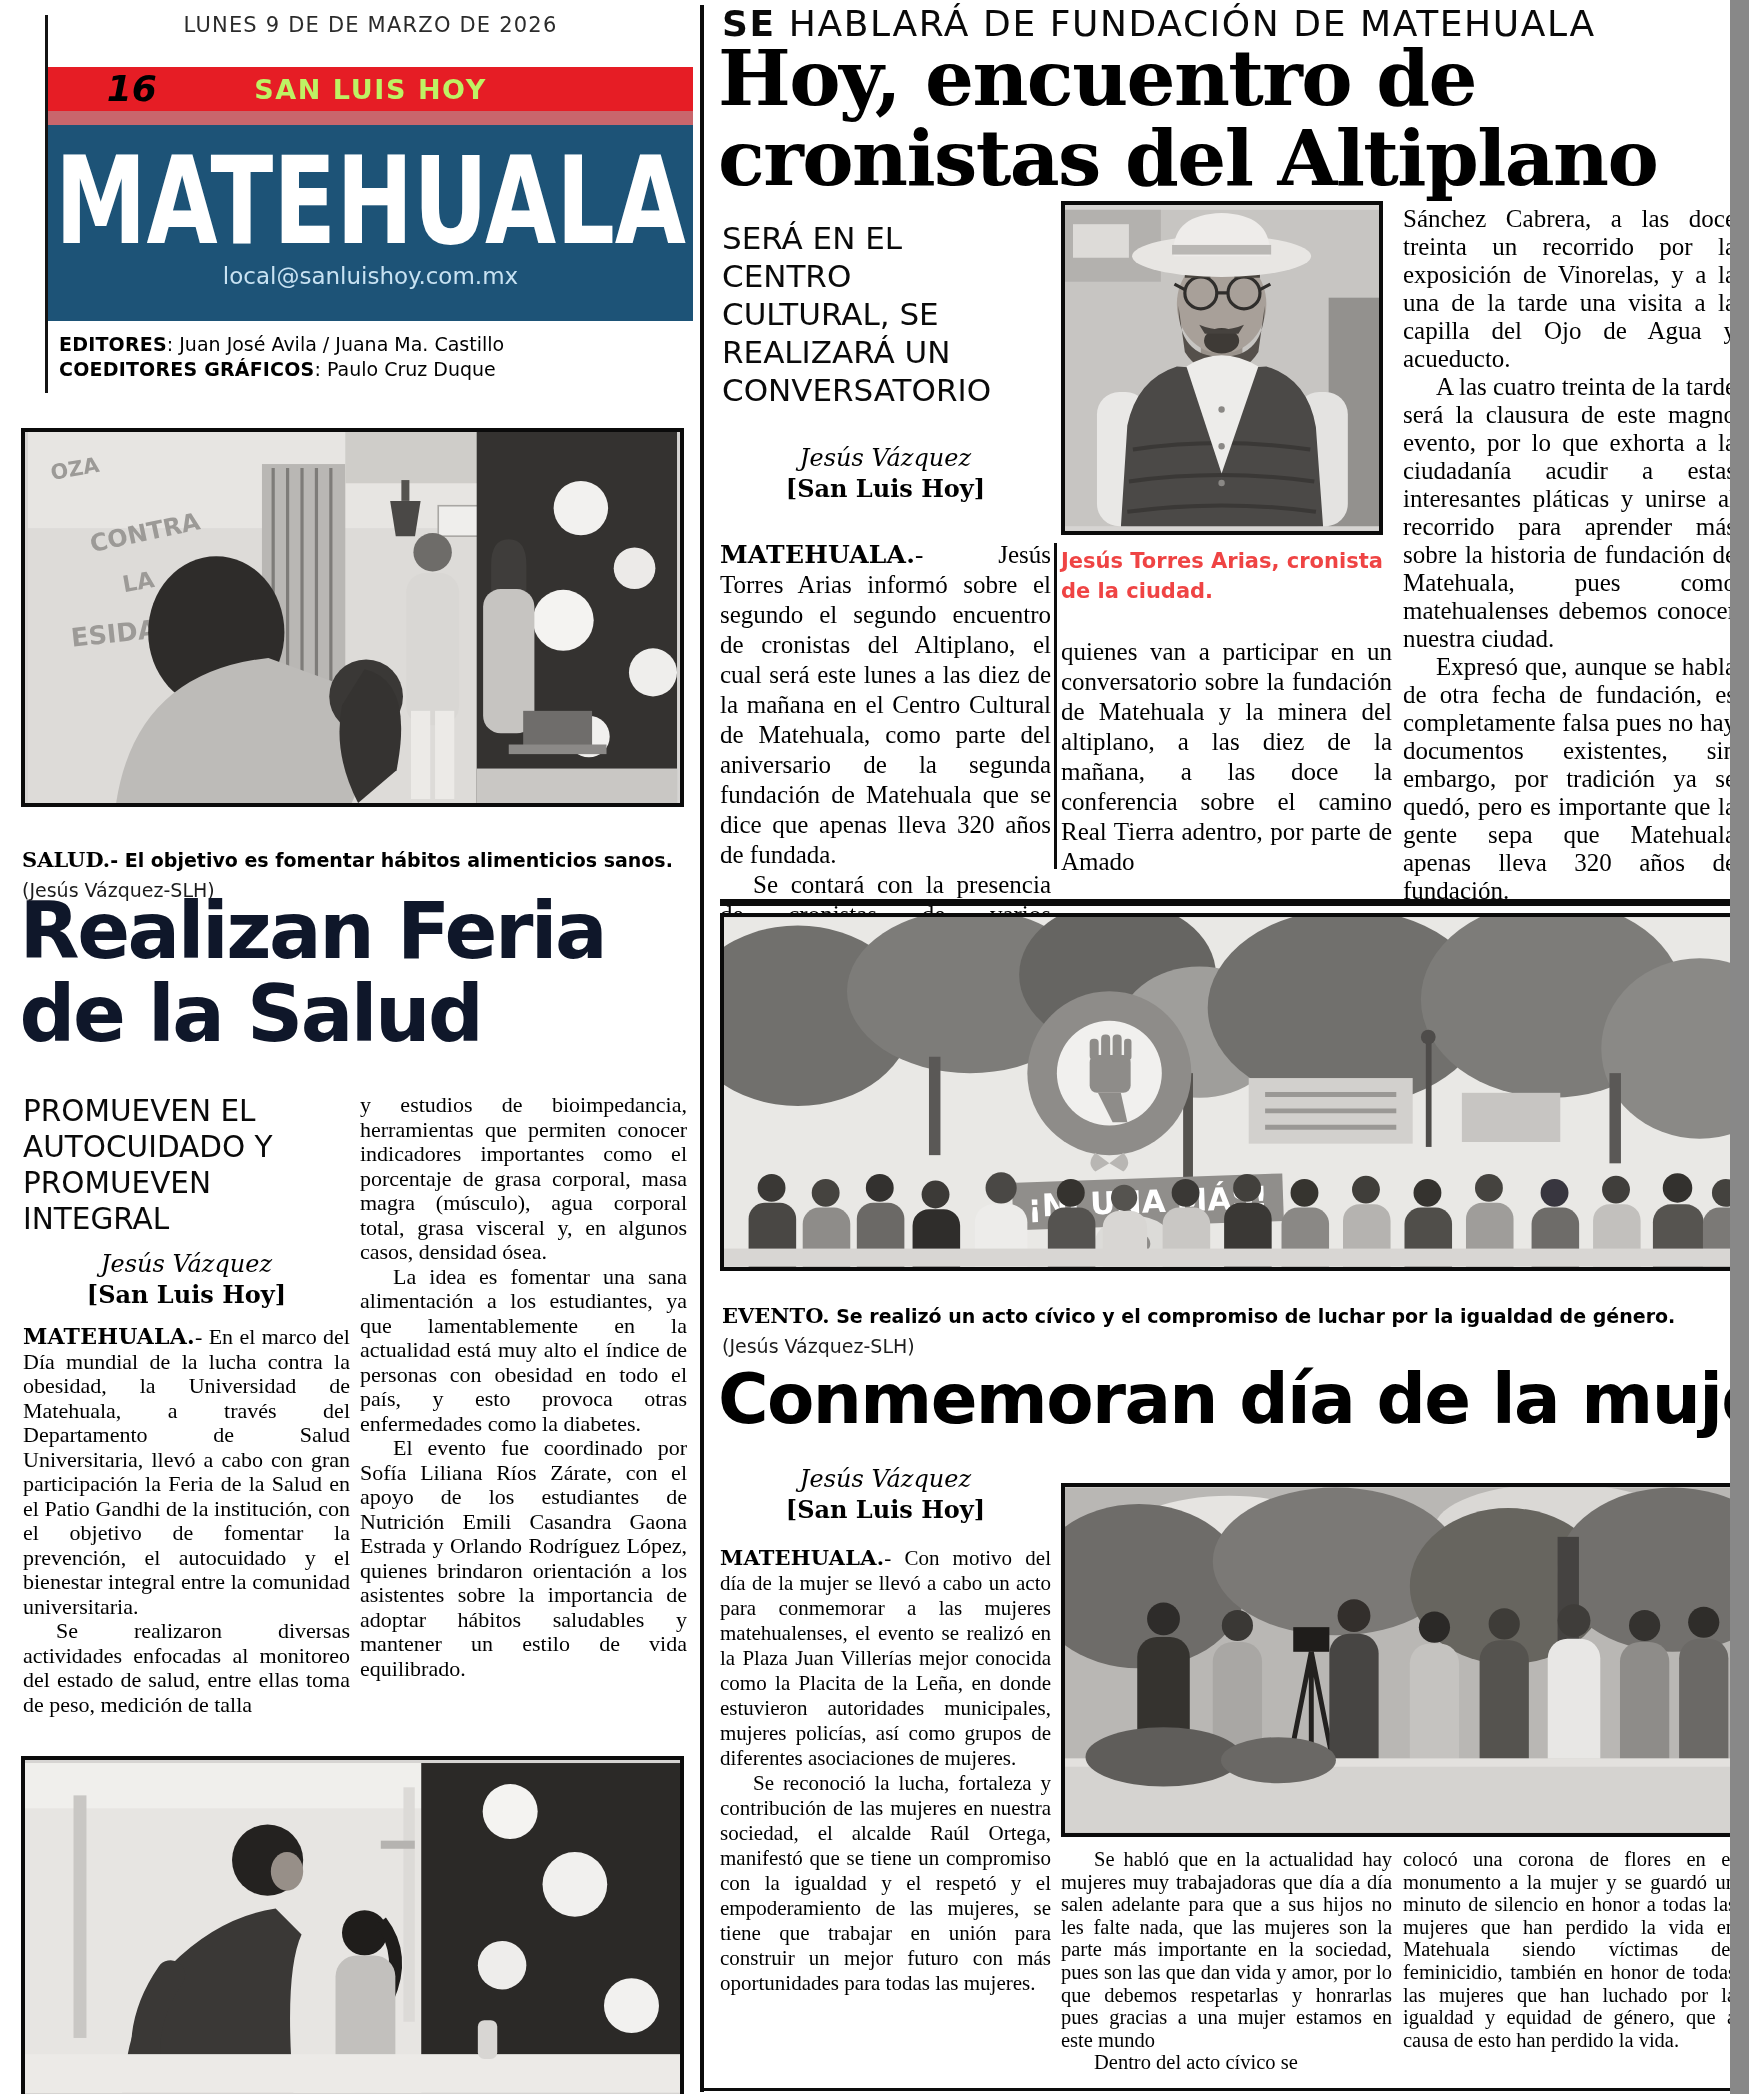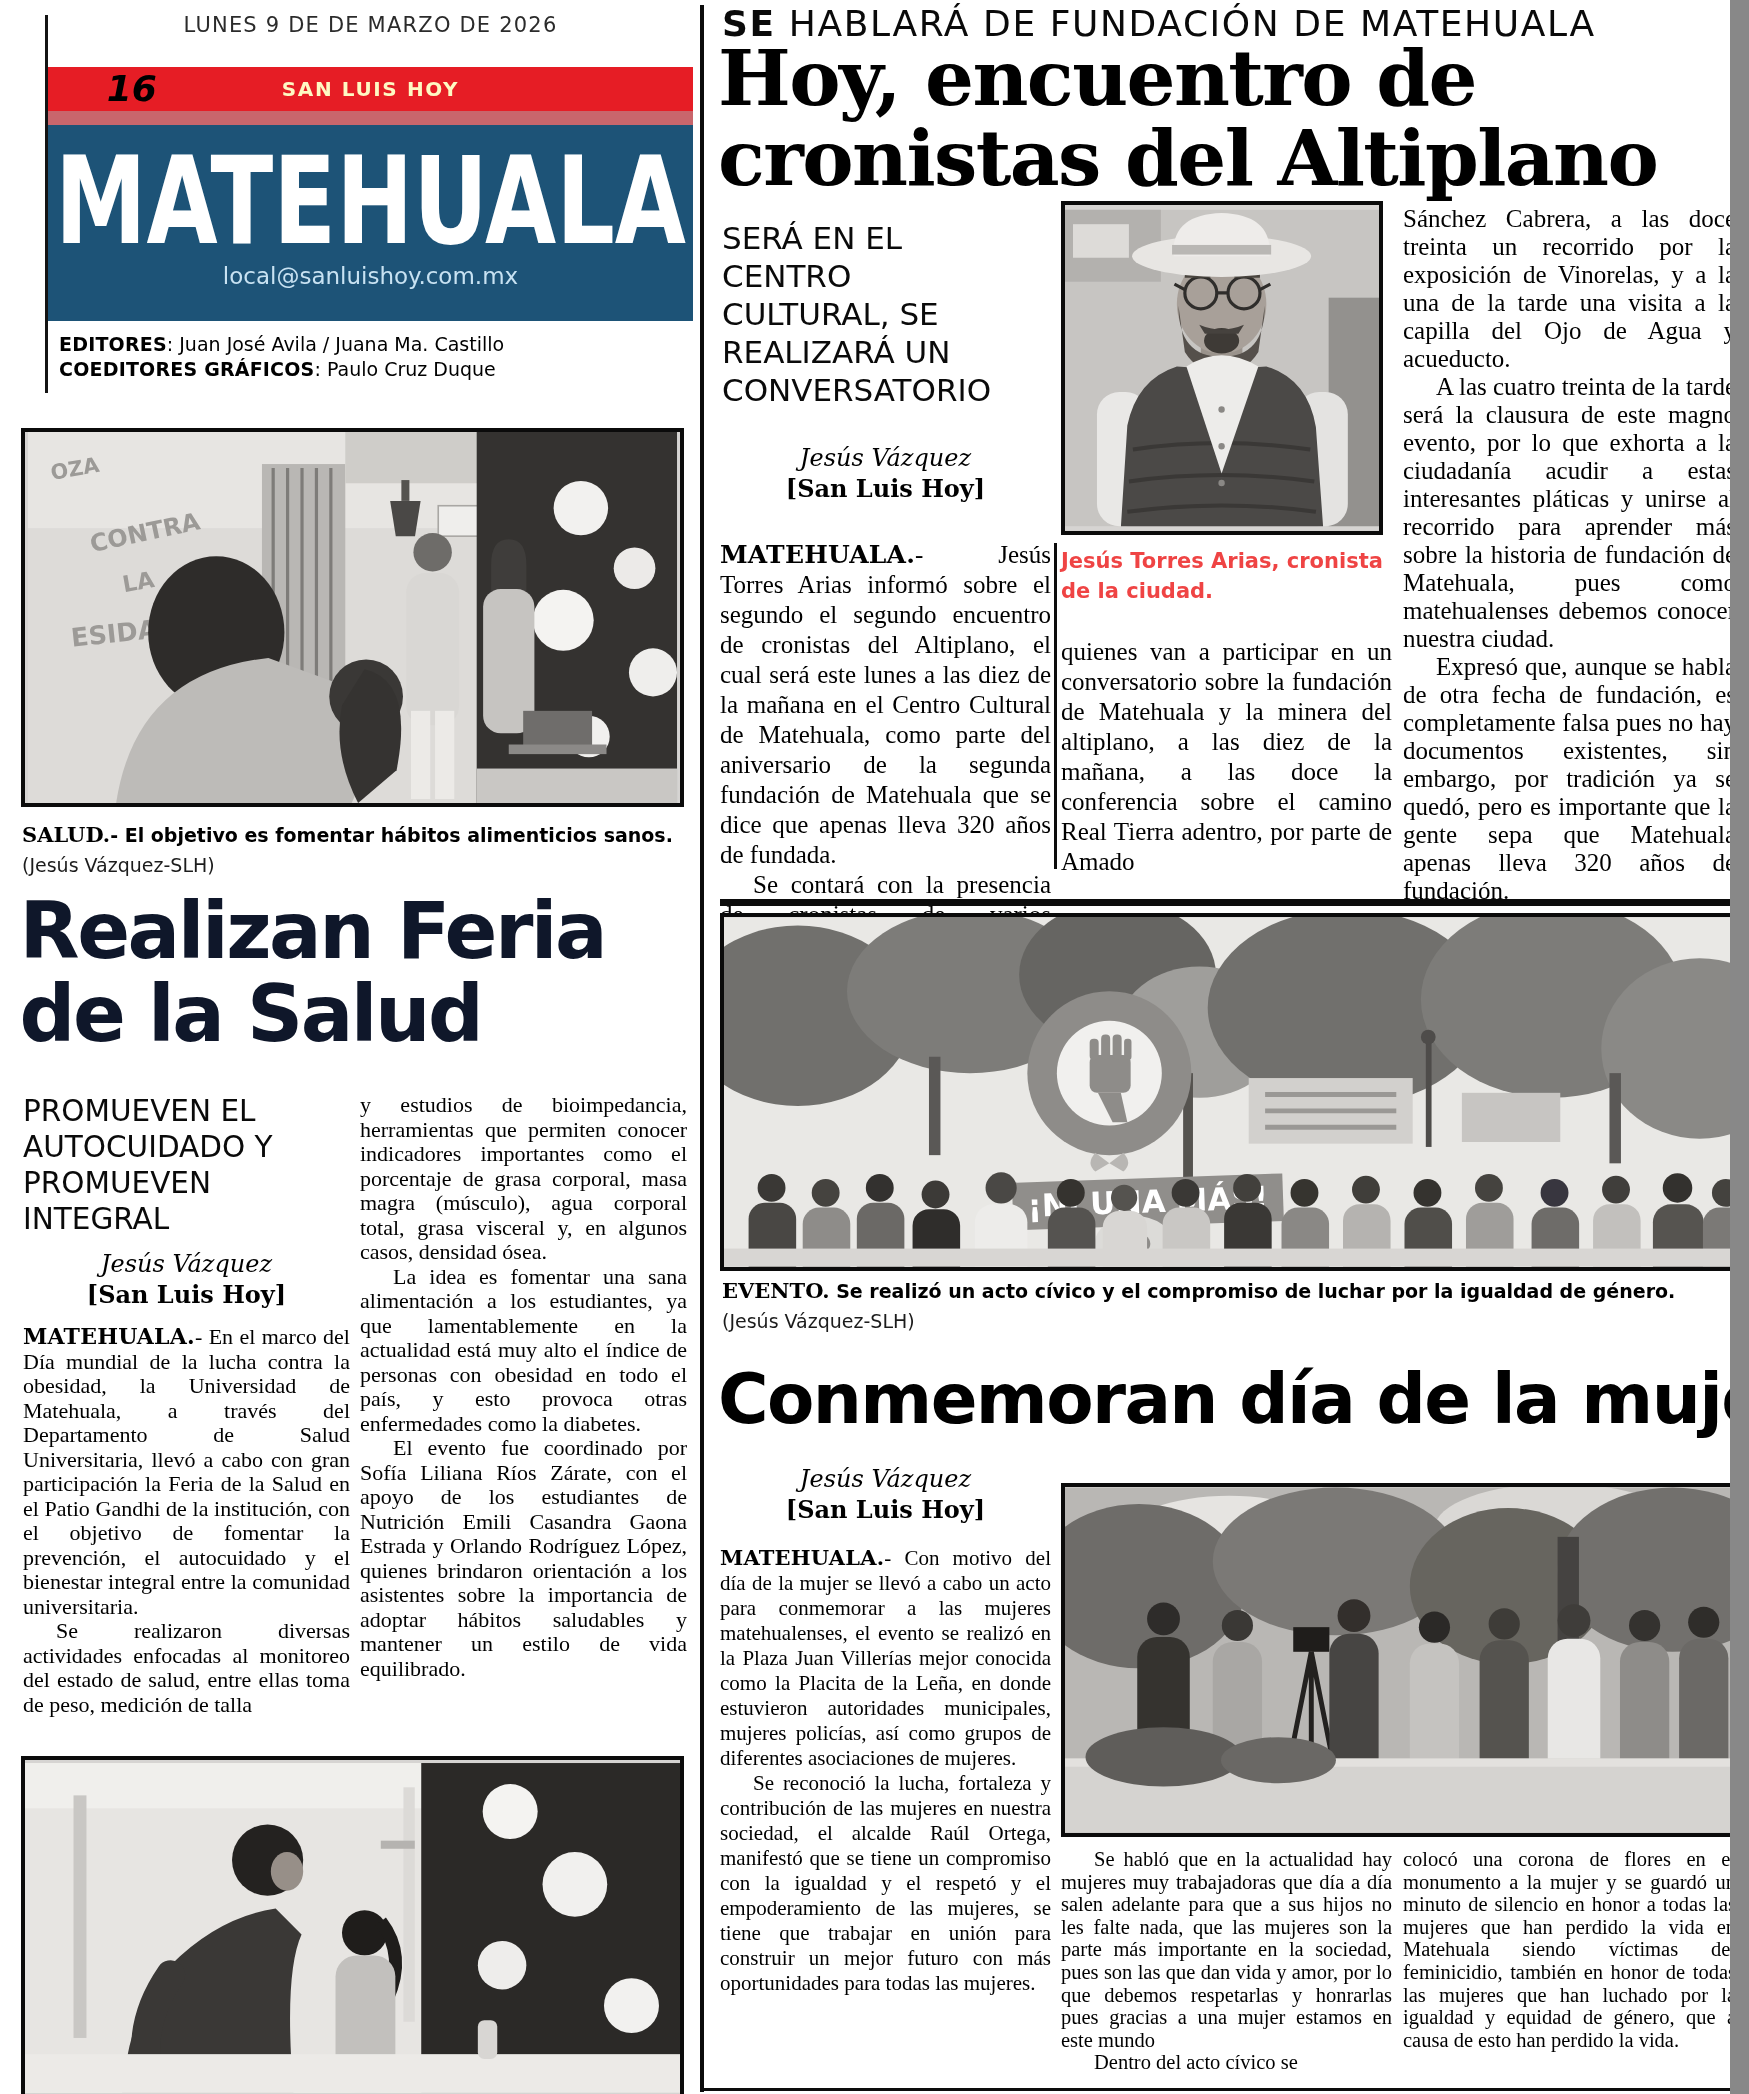--- a/index.html
+++ b/index.html
@@ -23,21 +23,21 @@
     background:var(--banner_red,#e61d25);
   }
   #page-num {
     position:absolute; left:14.7px; top:50%; transform:translateY(-52%);
     font-family:"DejaVu Sans",sans-serif; font-size:36px; font-weight:800;
     font-style:italic; color:#000000;margin-left:44px;
   }
   #paper-name {
     position:absolute; left:0; right:0; top:50%; transform:translateY(-50%);
     text-align:center; font-family:"DejaVu Sans",sans-serif;
-    font-size:20px; font-weight:800; letter-spacing:1.6px; color:#fef9c3;
+    font-size:27px; font-weight:800; letter-spacing:1.6px; color:#bef264;
   }
   #pink-strip { left:48px; top:111px; width:645px; height:14px; background:var(--banner_red_muted,#c9666c); }
   #blue-box { left:48px; top:125px; width:645px; height:196px; background:var(--masthead_blue,#1d5377); text-align:center; }
   #section-title {
     margin-top:28px; font-family:"DejaVu Sans",sans-serif; font-weight:700;
     font-size:92px; line-height:97px; color:#fff; letter-spacing:0px;
     transform:scaleY(1.32); transform-origin:center;
   }
   #section-email { margin-top:13px; font-family:"DejaVu Sans",sans-serif; font-size:23px; color:var(--email_blue,#c8e2f2); }
   #editors {
@@ -55,21 +55,21 @@
   .body p { margin:0; }
   .body p.ind { text-indent:33px; }
   .lead { font-family:"DejaVu Serif",serif; font-weight:700; letter-spacing:0.2px; }
 
   .cron  { font-size:25px; line-height:30px; }
   .cron3 { font-size:25px; line-height:28px; }
   .sal   { font-size:22px; line-height:24.5px; }
   .muj   { font-size:21px;   line-height:25px; }
   .muj2  { font-size:20.5px;   line-height:22.6px; }
 
-  .capline { font-size:0; }
+  .capline { font-size:0;margin-top:25px; }
   .cap-lead { font-family:"DejaVu Serif",serif; font-weight:800; font-size:21px; }
   .cap-text { font-family:"DejaVu Sans",sans-serif; font-weight:700; font-size:19px; }
   .credit   { font-family:"DejaVu Sans",sans-serif; font-weight:400; font-size:19px; color:#1c1c1c; margin-top:6.5px; }
 
   .byline { text-align:center; color:#000; }
   .byline .nm  { display:block; font-family:"DejaVu Serif",serif; font-style:italic; font-size:24px; line-height:29.5px; }
   .byline .org { display:block; font-family:"DejaVu Serif",serif; font-weight:700; font-size:24px; line-height:29.5px; }
 
   .deck { font-family:"DejaVu Sans",sans-serif; font-weight:400; color:#0a0a0a; }
   #deck-cronistas { font-size:31px; line-height:38px; }

